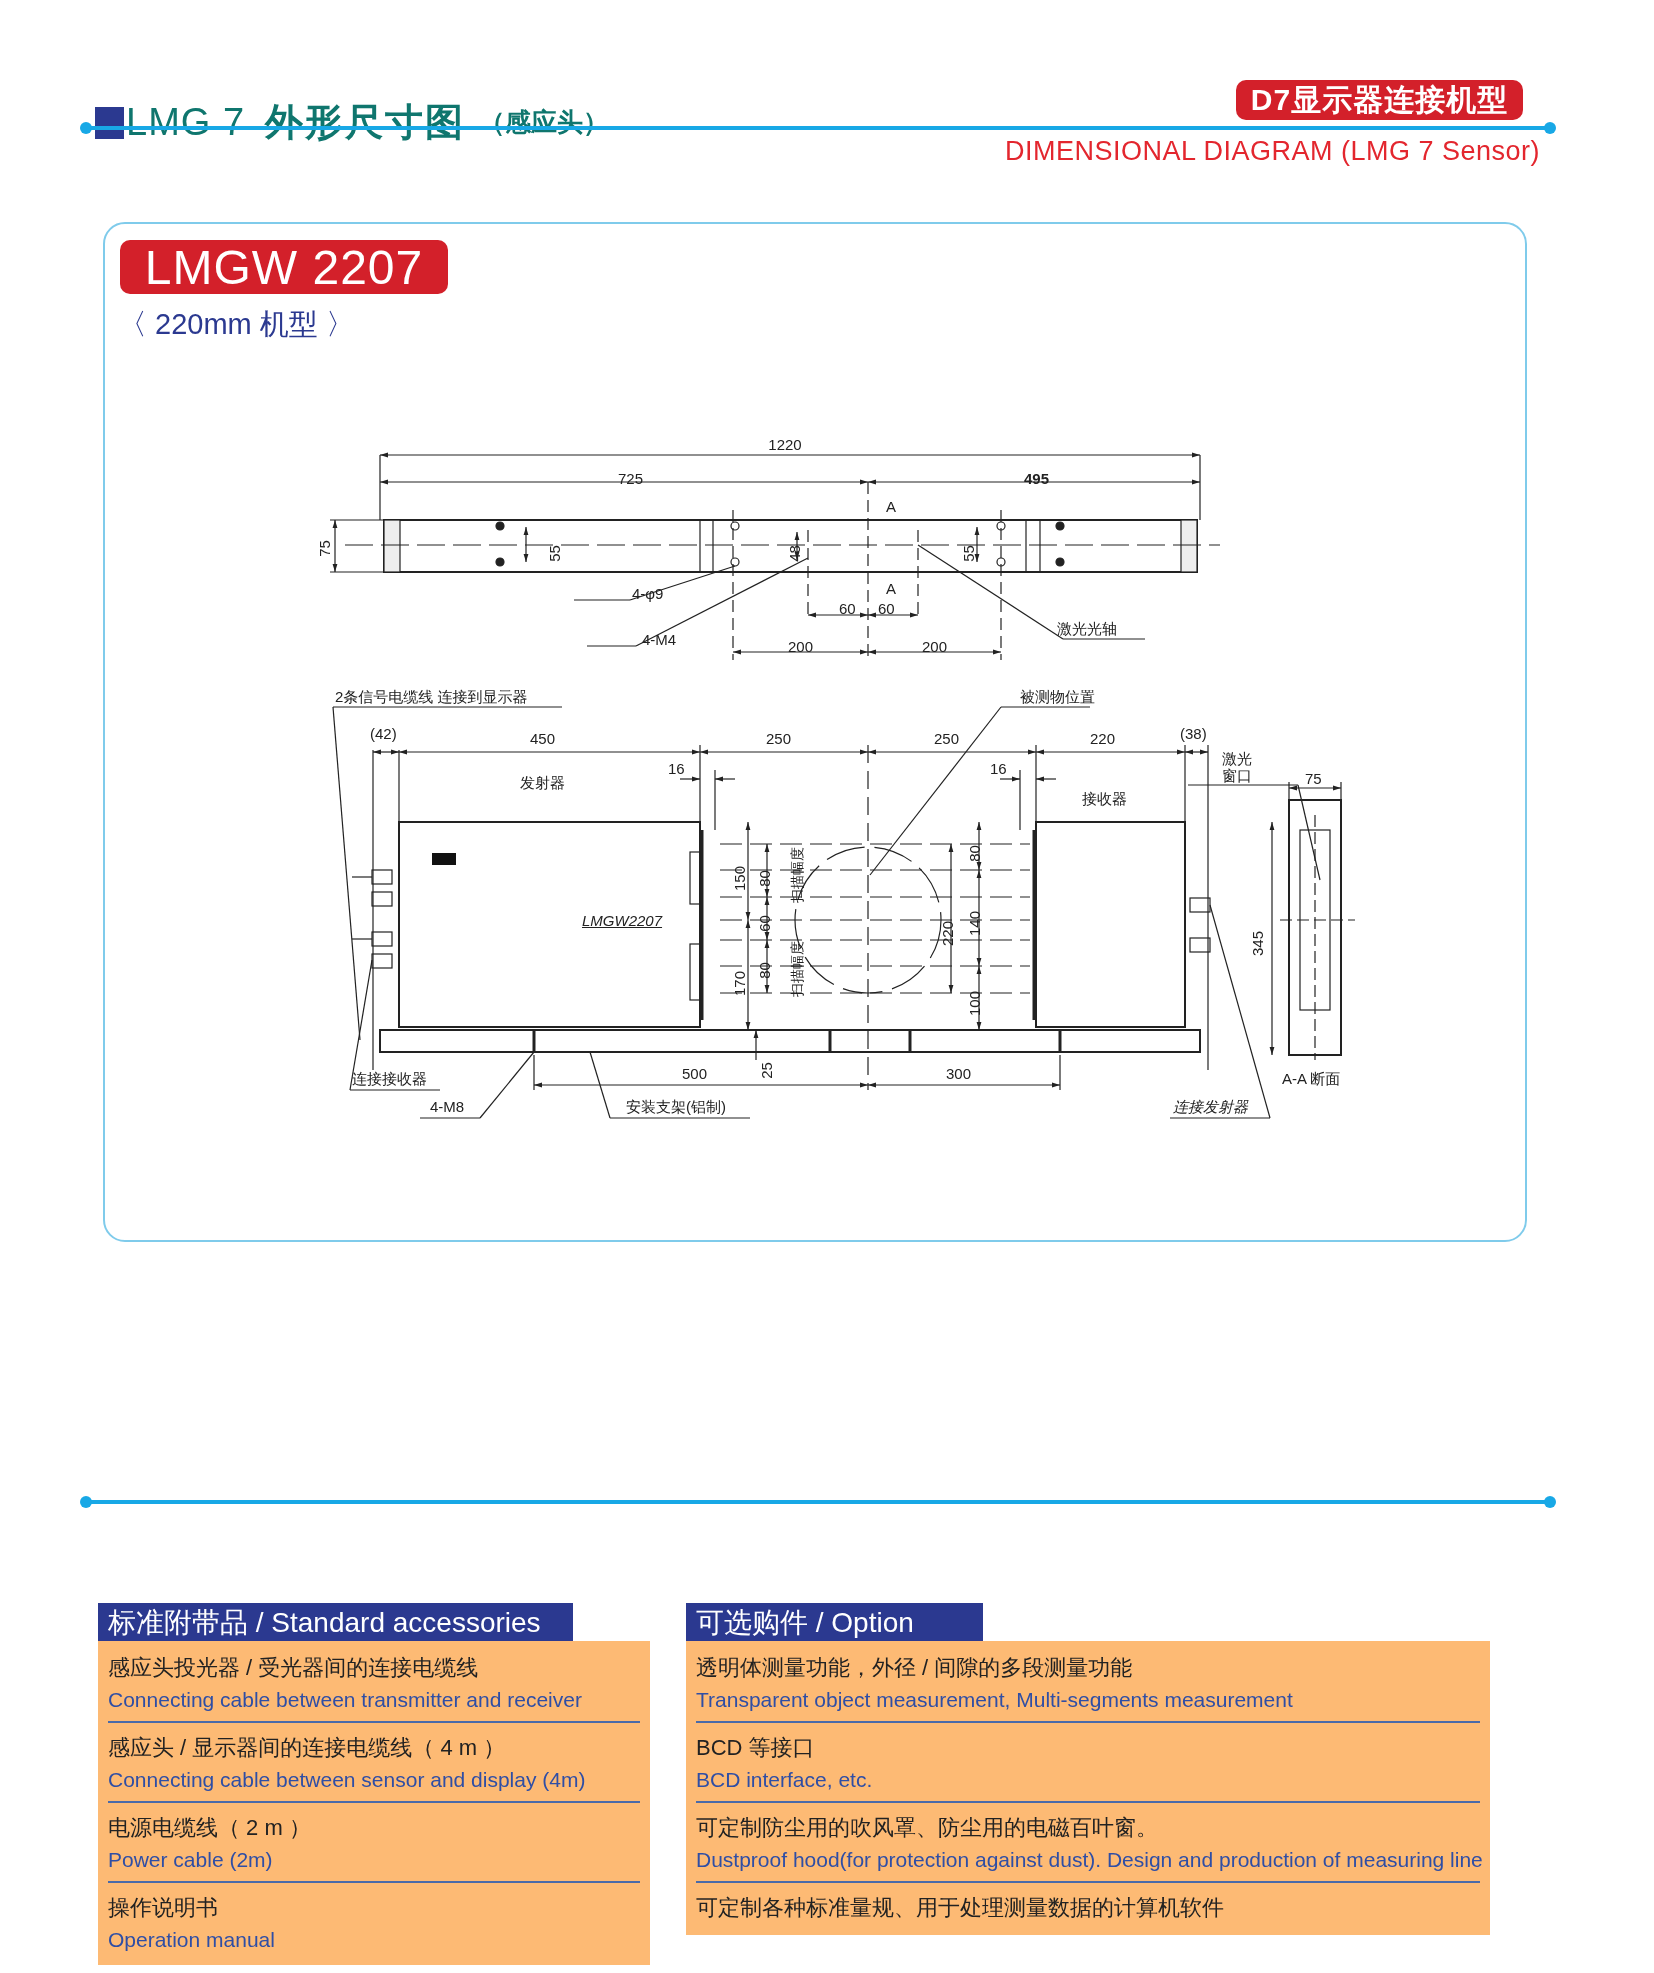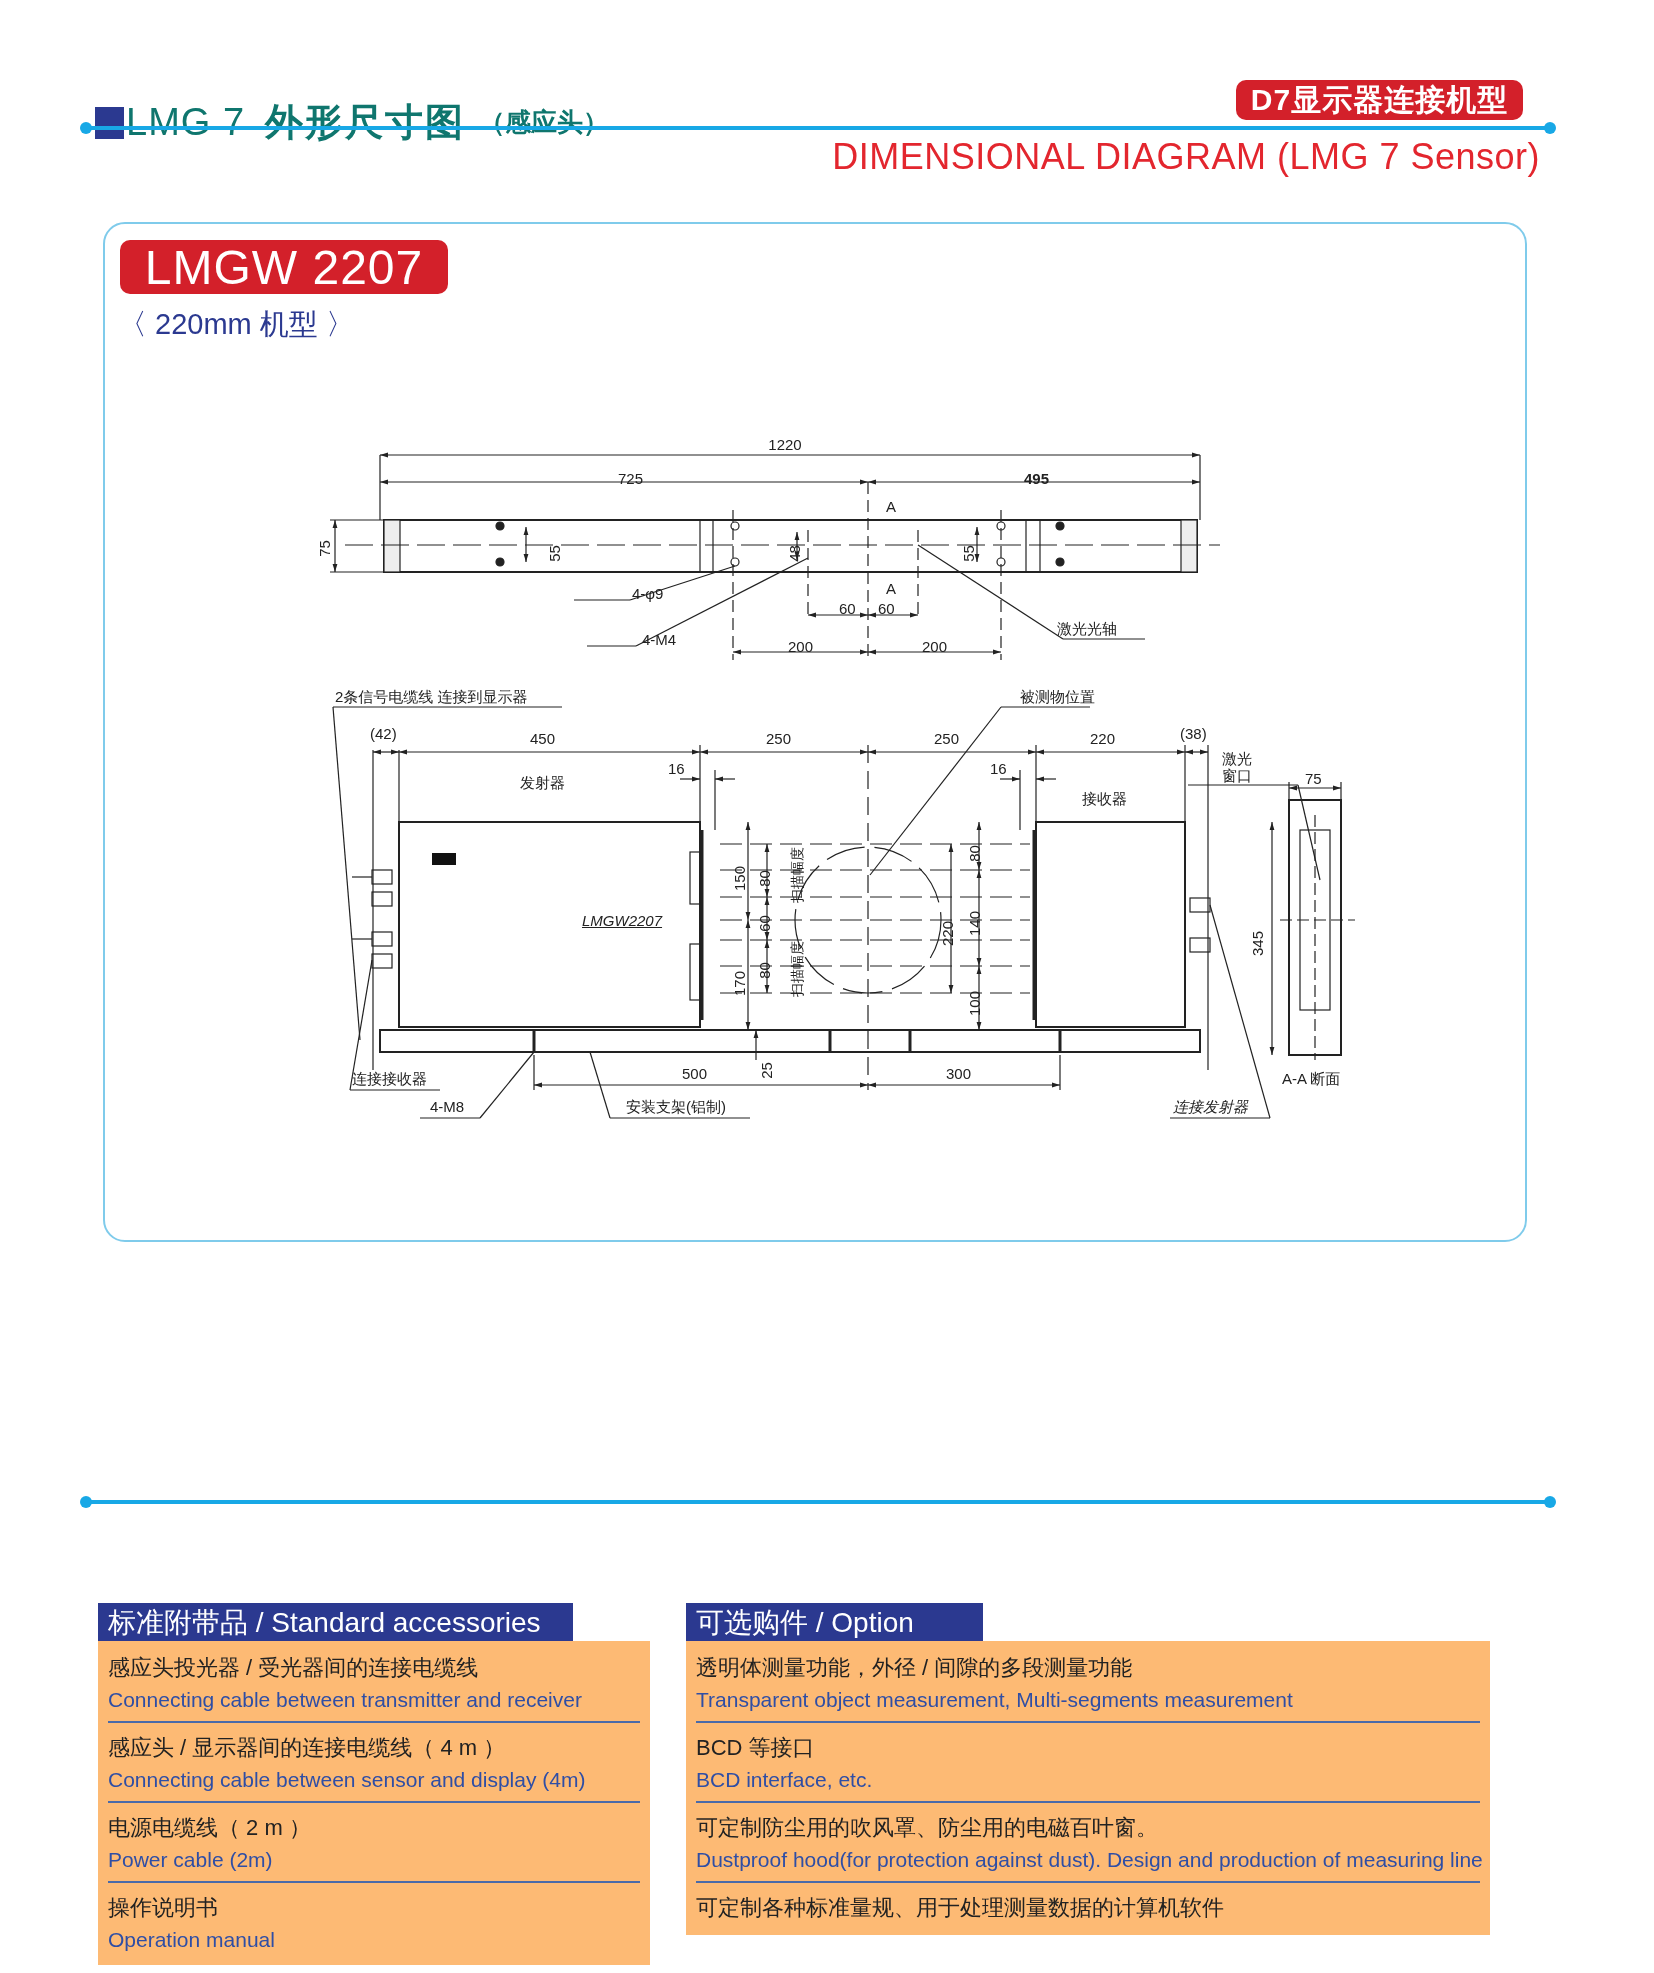--- a/index.html
+++ b/index.html
@@ -10,21 +10,21 @@
   .hdr-title { left:95px; top:78px; font-size:38px; color:#0f766e; white-space:nowrap; display:flex; align-items:center;margin-top:19px; }
   .hdr-title .sq { display:inline-block; width:29px; height:32px; background:#2b3990; margin-right:2px; }
   .hdr-title .model { font-weight:normal; letter-spacing:1px; }
   .hdr-title .cn { font-weight:bold; margin-left:20px; letter-spacing:2px; }
   .hdr-title .sub { font-weight:bold; font-size:26px; margin-left:14px; }
   .rule { height:4px; background:#18a8e6; }
   .rule .dot-l, .rule .dot-r { position:absolute; top:-4px; width:12px; height:12px; border-radius:50%; background:#18a8e6; }
   .rule .dot-l { left:-4px; }
   .rule .dot-r { right:-4px; }
   .badge-red { left:1236px; top:80px; width:287px; height:40px; background:#d3202a; border-radius:10px; color:#fff; font-weight:bold; font-size:30px; line-height:40px; text-align:center; letter-spacing:1px; }
-  .en-title { right:114px; top:136px; color:#e3262e; font-size:36px; white-space:nowrap; letter-spacing:0.5px; }
+  .en-title { right:114px; top:136px; color:#e3262e; font-size:27px; white-space:nowrap; letter-spacing:0.5px; }
 
   
   .panel { left:103px; top:222px; width:1424px; height:1020px; border:2px solid #7fcbeb; border-radius:22px; box-sizing:border-box; }
   .model-badge { left:120px; top:240px; width:328px; height:54px; background:#d3202a; border-radius:10px; color:#fff; font-size:48px; line-height:56px; text-align:center; letter-spacing:1px; }
   .model-sub { left:118px; top:305px; font-size:29px; color:#2b3990; white-space:nowrap; }
 
   
   svg.drawing { position:absolute; left:0; top:0; }
   .dt { font-family:"Liberation Sans","DejaVu Sans",sans-serif; fill:#222; }
 

